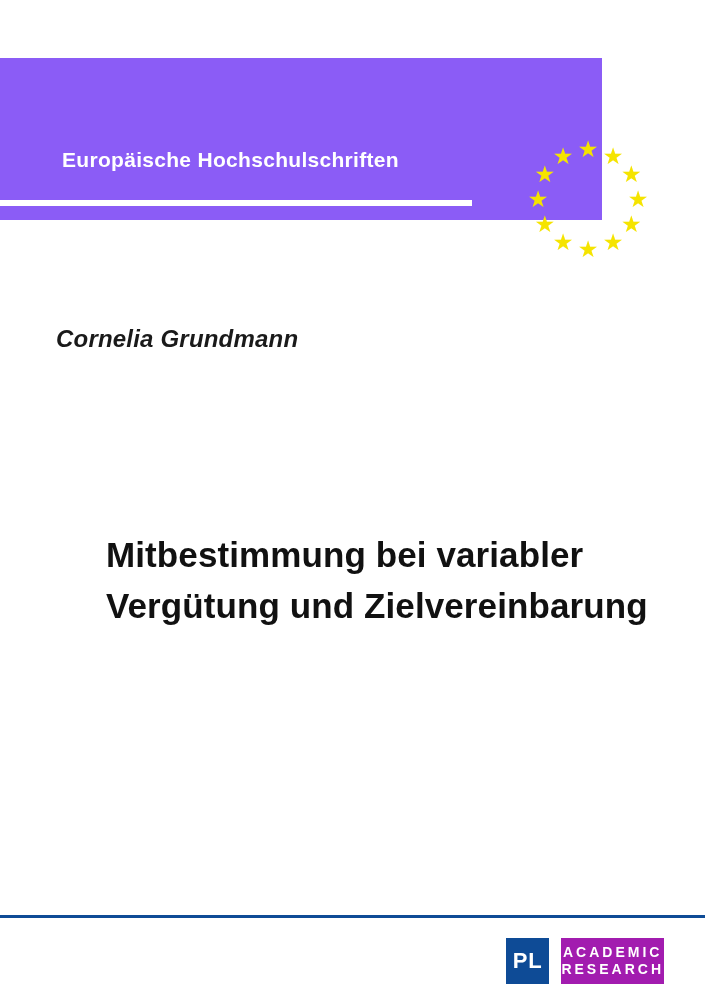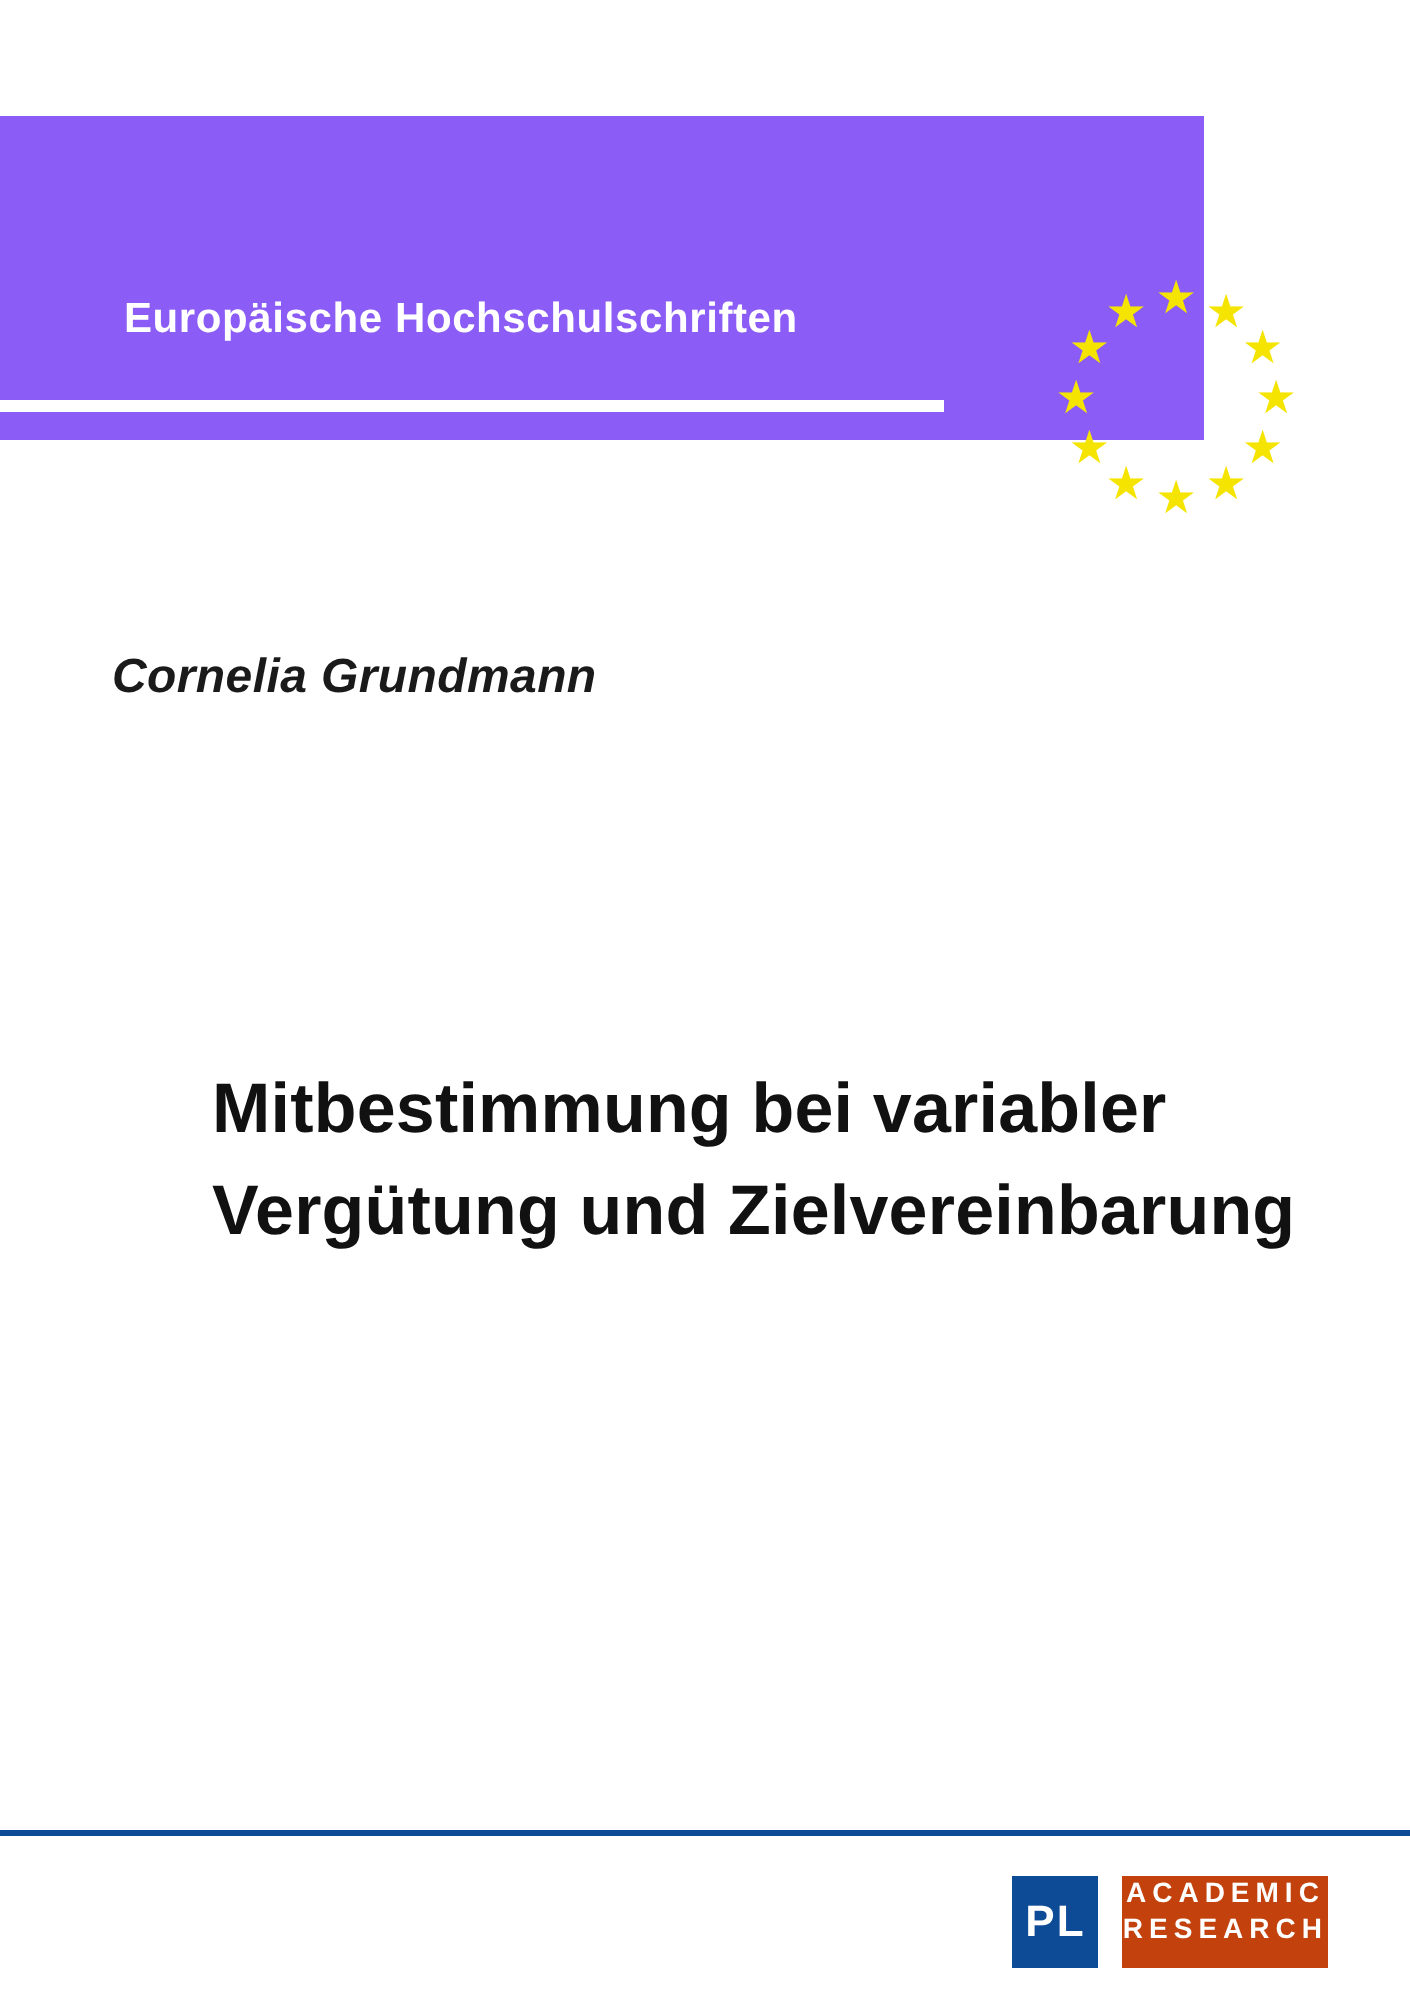--- a/index.html
+++ b/index.html
@@ -133,25 +133,26 @@
     color: #ffffff;
     display: flex;
     align-items: center;
     justify-content: center;
     font-size: 22px;
     font-weight: bold;
     letter-spacing: 1px;
   }
   .logo-words {
     flex: 1;
-    background: #c2410c;
+    background: #a21caf;
     color: #ffffff;
     display: flex;
     flex-direction: column;
     align-items: center;
+    justify-content: center;
     line-height: 1.25;
   }
   .logo-words span {
     font-size: 14px;
     font-weight: bold;
     letter-spacing: 3px;
   }
 </style>
 </head>
 <body>

